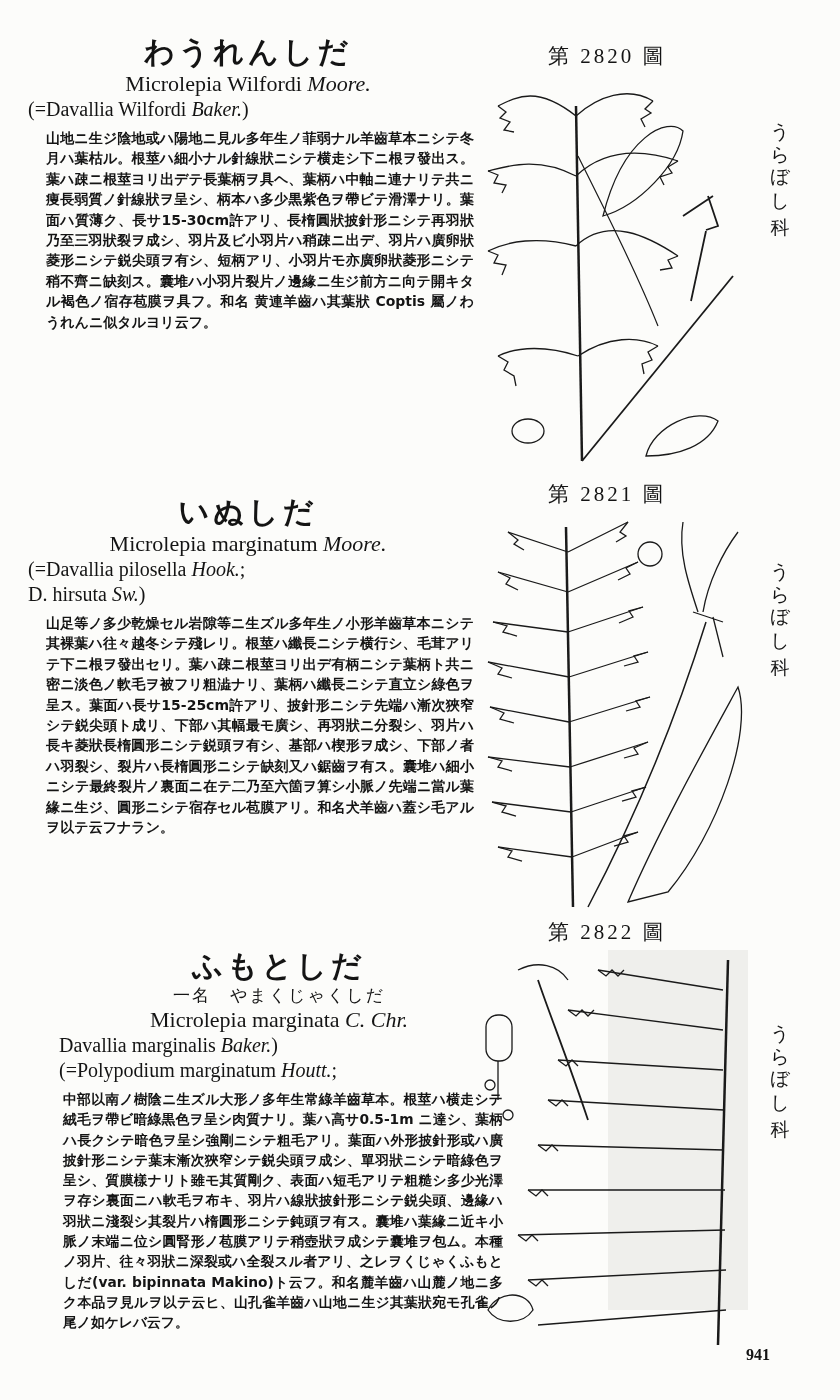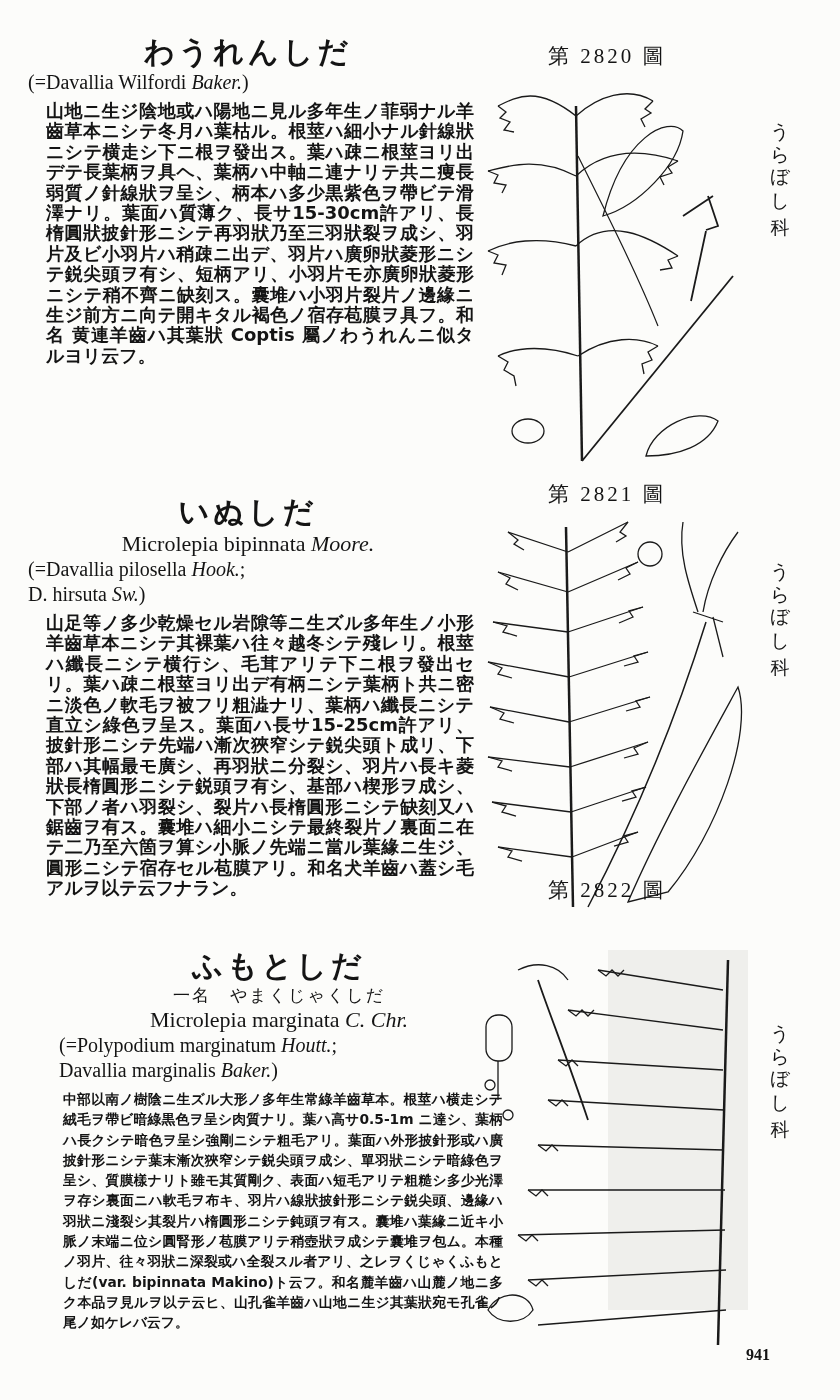--- a/index.html
+++ b/index.html
@@ -6,31 +6,32 @@
   body {
     width:840px; height:1400px; background:#fcfcfa; position:relative; overflow:hidden;
     font-family:"DejaVu Serif", "Liberation Serif", serif; color:#141414;
   }
   .entry { position:absolute; left:28px; width:440px; }
   .jp-title { text-align:center; font-family:"DejaVu Sans", sans-serif; font-weight:bold; font-size:30px; letter-spacing:4px; line-height:36px; }
   .alias { text-align:center; font-family:"DejaVu Sans", sans-serif; font-size:17px; line-height:22px; letter-spacing:2px; }
   .latin { text-align:center; font-family:"Liberation Serif", serif; font-size:22px; line-height:27px; }
   .latin i { font-style:italic; }
   .syn { text-align:left; font-family:"Liberation Serif", serif; font-size:20px; line-height:25px; }
-  .desc { margin-top:6px; margin-left:18px; width:428px; font-family:"DejaVu Sans", sans-serif; font-size:18px; line-height:20.4px; font-weight:bold; text-align:justify; word-break:break-all; }
+  .desc { margin-top:6px; margin-left:18px; width:428px; font-family:"DejaVu Sans", sans-serif; font-size:14px; line-height:20.4px; font-weight:bold; text-align:justify; word-break:break-all; }
   .fig-label { position:absolute; font-family:"Liberation Serif", serif; font-size:21px; letter-spacing:3px; }
   .family { position:absolute; writing-mode:vertical-rl; font-family:"DejaVu Sans", sans-serif; font-size:19px; letter-spacing:2px; }
   .plate { position:absolute; }
   .page-num { position:absolute; left:746px; top:1346px; font-family:"Liberation Serif", serif; font-weight:bold; font-size:16px; }
 </style>
 </head>
 <body>
 
 <div class="entry" style="top:34px;">
   <div class="jp-title">わうれんしだ</div>
+  <div class="latin"><span>Microlepia Wilfordi</span> <i>Moore.</i></div>
   <div class="syn"><span>(=Davallia Wilfordi </span><i>Baker.</i><span>)</span></div>
   <div class="desc">山地ニ生ジ陰地或ハ陽地ニ見ル多年生ノ菲弱ナル羊齒草本ニシテ冬月ハ葉枯ル。根莖ハ細小ナル針線狀ニシテ横走シ下ニ根ヲ發出ス。葉ハ疎ニ根莖ヨリ出デテ長葉柄ヲ具ヘ、葉柄ハ中軸ニ連ナリテ共ニ痩長弱質ノ針線狀ヲ呈シ、柄本ハ多少黒紫色ヲ帶ビテ滑澤ナリ。葉面ハ質薄ク、長サ15-30cm許アリ、長楕圓狀披針形ニシテ再羽狀乃至三羽狀裂ヲ成シ、羽片及ビ小羽片ハ稍疎ニ出デ、羽片ハ廣卵狀菱形ニシテ鋭尖頭ヲ有シ、短柄アリ、小羽片モ亦廣卵狀菱形ニシテ稍不齊ニ缺刻ス。囊堆ハ小羽片裂片ノ邊緣ニ生ジ前方ニ向テ開キタル褐色ノ宿存苞膜ヲ具フ。和名 黄連羊齒ハ其葉狀 Coptis 屬ノわうれんニ似タルヨリ云フ。</div>
 </div>
 
 <div class="fig-label" style="left:548px; top:42px;">第 2820 圖</div>
 <div class="family" style="left:768px; top:108px;">うらぼし科</div>
 
 <svg class="plate" style="left:478px; top:76px;" width="280" height="390" viewBox="0 0 280 390" fill="none" stroke="#1a1a1a" stroke-width="1.3">
   <path d="M104 385 L98 30" stroke-width="2.5"></path>
   <path d="M104 385 L255 200" stroke-width="1.8"></path>
@@ -41,21 +42,21 @@
   <path d="M100 80 C130 140 160 200 180 250" stroke-width="1.2"></path>
   <path d="M20 30 l8 6 l-6 6 l10 4 l-6 8 l10 2 M175 25 l-8 8 l6 4 l-10 6 l4 8 M10 95 l10 4 l-4 8 l12 2 l-4 8 M200 85 l-10 6 l4 6 l-12 4 l4 8 M10 175 l10 4 l-4 8 l12 2 l-4 10 M200 180 l-10 4 l4 8 l-12 2 M20 280 l10 6 l-4 8 l10 6 l2 10 M180 270 l-10 6 l4 8 l-10 4 l2 10"></path>
   <path d="M125 140 C145 60 190 40 205 55 C200 90 160 130 125 140 Z"></path>
   <path d="M205 140 l30 -20 M230 120 l10 30 l-12 4 M228 155 l-15 70" stroke-width="1.8"></path>
   <ellipse cx="50" cy="355" rx="16" ry="12"></ellipse>
   <path d="M168 380 C175 350 220 330 240 345 C230 370 200 380 168 380 Z"></path>
 </svg>
 
 <div class="entry" style="top:494px;">
   <div class="jp-title">いぬしだ</div>
-  <div class="latin"><span>Microlepia bipinnata</span> <i>Moore.</i></div>
+  <div class="latin"><span>Microlepia marginatum</span> <i>Moore.</i></div>
   <div class="syn"><span>(=Davallia pilosella </span><i>Hook.</i><span>;</span></div>
   <div class="syn"><span>D. hirsuta </span><i>Sw.</i><span>)</span></div>
   <div class="desc">山足等ノ多少乾燥セル岩隙等ニ生ズル多年生ノ小形羊齒草本ニシテ其裸葉ハ往々越冬シテ殘レリ。根莖ハ纖長ニシテ横行シ、毛茸アリテ下ニ根ヲ發出セリ。葉ハ疎ニ根莖ヨリ出デ有柄ニシテ葉柄ト共ニ密ニ淡色ノ軟毛ヲ被フリ粗澁ナリ、葉柄ハ纖長ニシテ直立シ綠色ヲ呈ス。葉面ハ長サ15-25cm許アリ、披針形ニシテ先端ハ漸次狹窄シテ鋭尖頭ト成リ、下部ハ其幅最モ廣シ、再羽狀ニ分裂シ、羽片ハ長キ菱狀長楕圓形ニシテ鋭頭ヲ有シ、基部ハ楔形ヲ成シ、下部ノ者ハ羽裂シ、裂片ハ長楕圓形ニシテ缺刻又ハ鋸齒ヲ有ス。囊堆ハ細小ニシテ最終裂片ノ裏面ニ在テ二乃至六箇ヲ算シ小脈ノ先端ニ當ル葉緣ニ生ジ、圓形ニシテ宿存セル苞膜アリ。和名犬羊齒ハ蓋シ毛アルヲ以テ云フナラン。</div>
 </div>
 
 <div class="fig-label" style="left:548px; top:480px;">第 2821 圖</div>
 <div class="family" style="left:768px; top:548px;">うらぼし科</div>
 
 <svg class="plate" style="left:478px; top:512px;" width="280" height="400" viewBox="0 0 280 400" fill="none" stroke="#1a1a1a" stroke-width="1.3">
   <path d="M95 395 L88 15" stroke-width="2.5"></path>
@@ -73,26 +74,26 @@
   <circle cx="172" cy="42" r="12"></circle>
   <path d="M110 395 C160 300 200 200 228 110" stroke-width="1.5"></path>
   <path d="M215 100 l30 10 M220 100 C210 70 200 40 205 10 M225 100 C230 70 245 40 260 20 M235 105 l10 40"></path>
   <path d="M150 390 C180 320 230 230 260 175 C275 220 240 320 190 380 Z"></path>
 </svg>
 
 <div class="entry" style="top:948px;margin-left:31px;">
   <div class="jp-title">ふもとしだ</div>
   <div class="alias">一名　やまくじゃくしだ</div>
   <div class="latin"><span>Microlepia marginata</span> <i>C. Chr.</i></div>
+  <div class="syn"><span>Davallia marginalis </span><i>Baker.</i><span>)</span></div>
   <div class="syn"><span>(=Polypodium marginatum </span><i>Houtt.</i><span>;</span></div>
-  <div class="syn"><span>Davallia marginalis </span><i>Baker.</i><span>)</span></div>
   <div class="desc" style="margin-left:4px; width:440px; font-size:13.8px; line-height:20.3px;">中部以南ノ樹陰ニ生ズル大形ノ多年生常綠羊齒草本。根莖ハ横走シテ絨毛ヲ帶ビ暗綠黒色ヲ呈シ肉質ナリ。葉ハ高サ0.5-1m ニ達シ、葉柄ハ長クシテ暗色ヲ呈シ強剛ニシテ粗毛アリ。葉面ハ外形披針形或ハ廣披針形ニシテ葉末漸次狹窄シテ鋭尖頭ヲ成シ、單羽狀ニシテ暗綠色ヲ呈シ、質膜樣ナリト雖モ其質剛ク、表面ハ短毛アリテ粗糙シ多少光澤ヲ存シ裏面ニハ軟毛ヲ布キ、羽片ハ線狀披針形ニシテ鋭尖頭、邊緣ハ羽狀ニ淺裂シ其裂片ハ楕圓形ニシテ鈍頭ヲ有ス。囊堆ハ葉緣ニ近キ小脈ノ末端ニ位シ圓腎形ノ苞膜アリテ稍壺狀ヲ成シテ囊堆ヲ包ム。本種ノ羽片、往々羽狀ニ深裂或ハ全裂スル者アリ、之レヲくじゃくふもとしだ(var. bipinnata Makino)ト云フ。和名麓羊齒ハ山麓ノ地ニ多ク本品ヲ見ルヲ以テ云ヒ、山孔雀羊齒ハ山地ニ生ジ其葉狀宛モ孔雀ノ尾ノ如ケレバ云フ。</div>
 </div>
 
-<div class="fig-label" style="left:548px; top:876px;">第 2822 圖</div>
+<div class="fig-label" style="left:548px; top:918px;">第 2822 圖</div>
 <div class="family" style="left:768px; top:1010px;">うらぼし科</div>
 
 <svg class="plate" style="left:478px; top:950px;" width="280" height="400" viewBox="0 0 280 400" fill="none" stroke="#1a1a1a" stroke-width="1.3">
   <rect x="130" y="0" width="140" height="360" fill="#efefec" stroke="none"></rect>
   <path d="M240 395 L250 10" stroke-width="2.5"></path>
   <path d="M245 40 L120 20 M245 80 L90 60 M245 120 L80 110 M246 160 L70 150 M246 200 L60 195 M247 240 L50 240 M247 280 L40 285 M248 320 L50 330 M248 360 L60 375"></path>
   <path d="M120 20 l8 6 l6 -6 l6 6 l6 -6 M90 60 l8 6 l6 -6 l6 6 l6 -6 M80 110 l8 6 l6 -6 l6 6 M70 150 l8 6 l6 -6 l6 6 M60 195 l8 6 l6 -6 l6 6 M50 240 l8 6 l6 -6 l6 6 M40 285 l8 6 l6 -6 l6 6 M50 330 l8 6 l6 -6 l6 6"></path>
   <path d="M60 30 C70 60 90 110 110 170" stroke-width="1.8"></path>
   <rect x="8" y="65" width="26" height="46" rx="12"></rect>
   <path d="M20 111 L20 150"></path>

